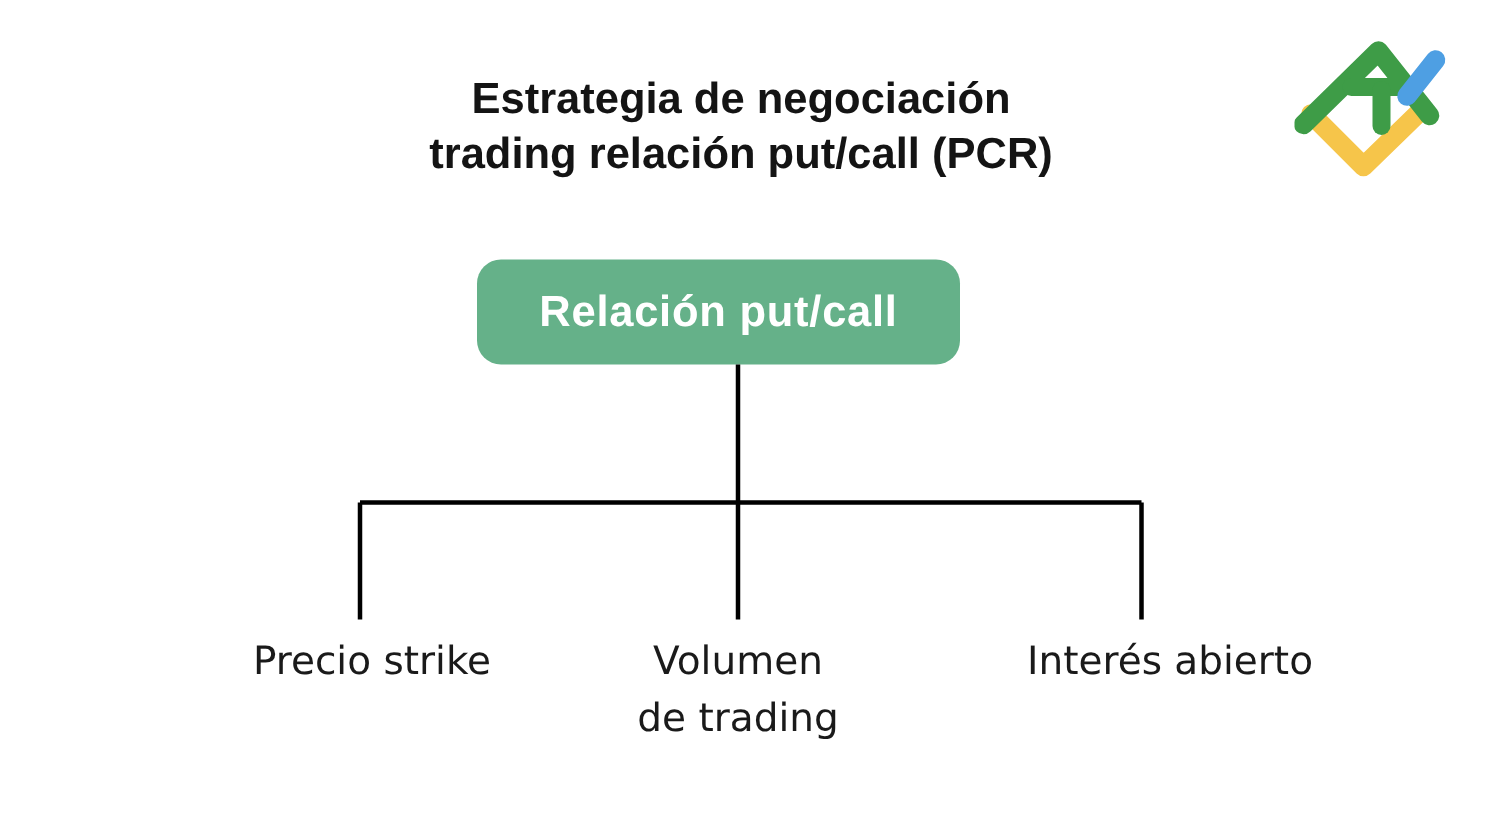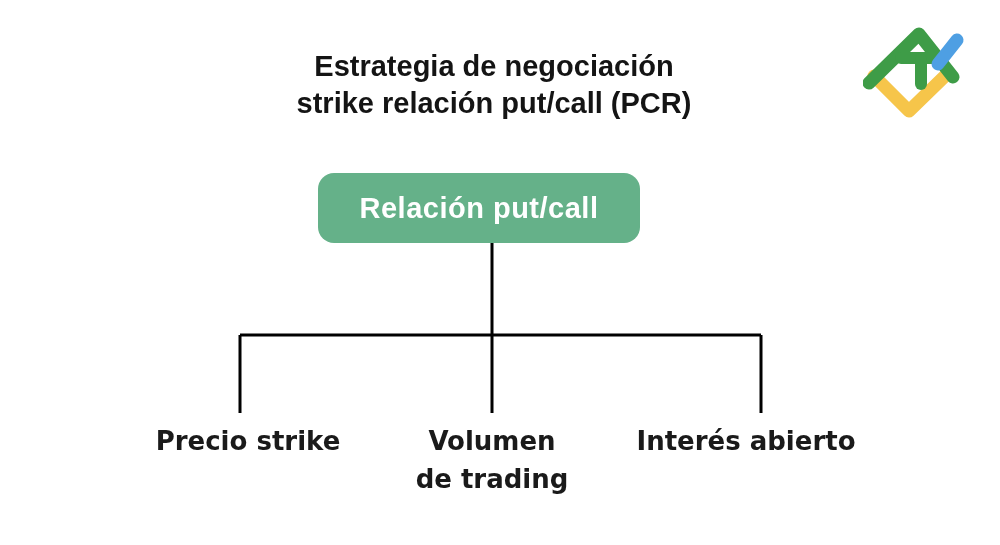--- a/index.html
+++ b/index.html
@@ -53,42 +53,42 @@
     top: 0;
     width: 1000px;
     height: 545px;
   }
   .child-label {
     position: absolute;
     top: 422px;
     width: 220px;
     text-align: center;
     font-family: "DejaVu Sans", sans-serif;
-    font-weight: 700;
+    font-weight: 400;
     font-size: 26px;
     line-height: 38px;
     color: var(--label-text, #1a1a1a);
     white-space: pre-line;
   }
   .child-label.c1 { left: 138px; }
   .child-label.c2 { left: 382px; }
-  .child-label.c3 { left: 636px; }
+  .child-label.c3 { left: 670px; }
   .logo {
     position: absolute;
     left: 863px;
     top: 27px;
     width: 112px;
     height: 96px;
   }
 </style>
 </head>
 <body>
 
 <div class="page-title">Estrategia de negociación
-strike relación put/call (PCR)</div>
+trading relación put/call (PCR)</div>
 
 <svg class="logo" viewBox="0 0 112 96">
   <path d="M11 49 L46 84 L82 49" fill="none" stroke-width="13" stroke-linecap="round" stroke-linejoin="round" stroke="#F6C54A"></path>
   <path d="M6 56 L56 7 L90 50" fill="none" stroke-width="13" stroke-linecap="round" stroke-linejoin="round" stroke="#3E9C47"></path>
   <path d="M38 31 L79 31" fill="none" stroke-width="12" stroke-linecap="round" stroke="#3E9C47"></path>
   <path d="M58 33 L58 57" fill="none" stroke-width="12" stroke-linecap="round" stroke="#3E9C47"></path>
   <path d="M75 37 L94 13" fill="none" stroke-width="13" stroke-linecap="round" stroke="#4E9FE3"></path>
 </svg>
 
 <div class="root-node">

